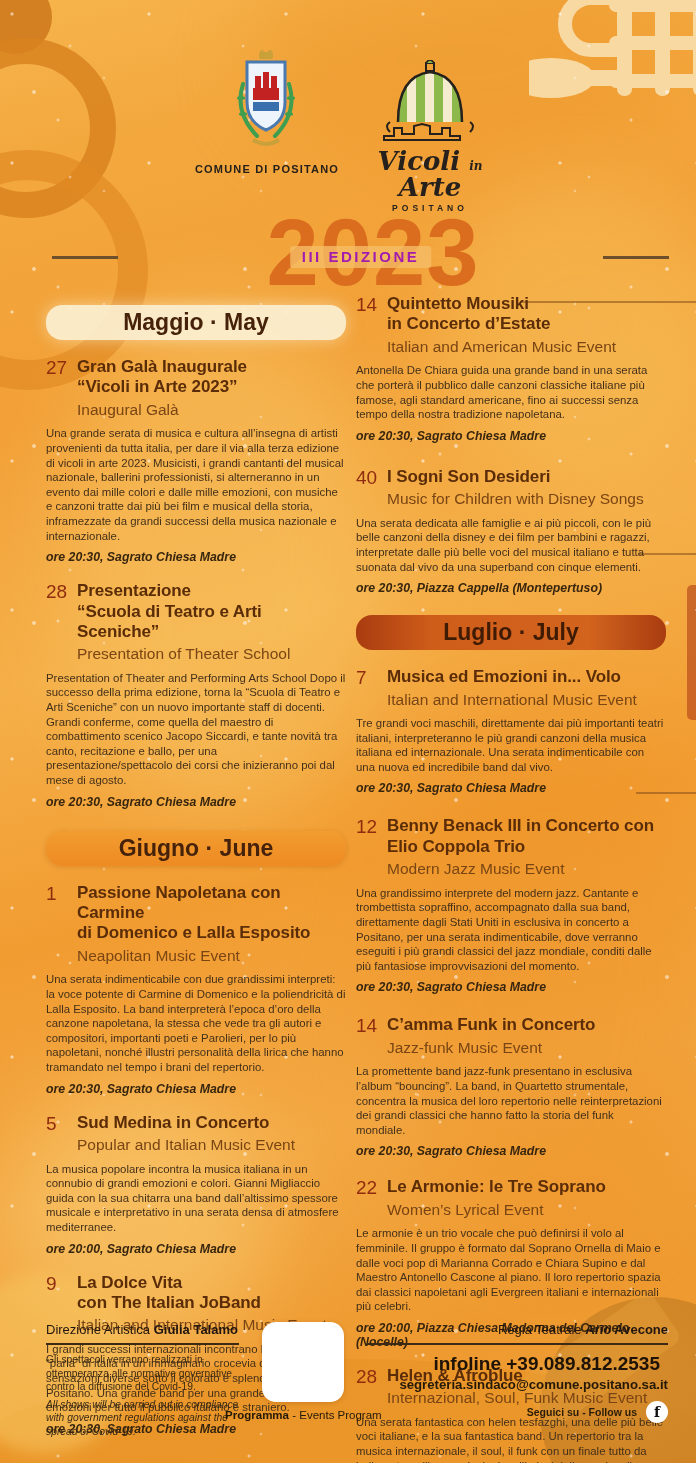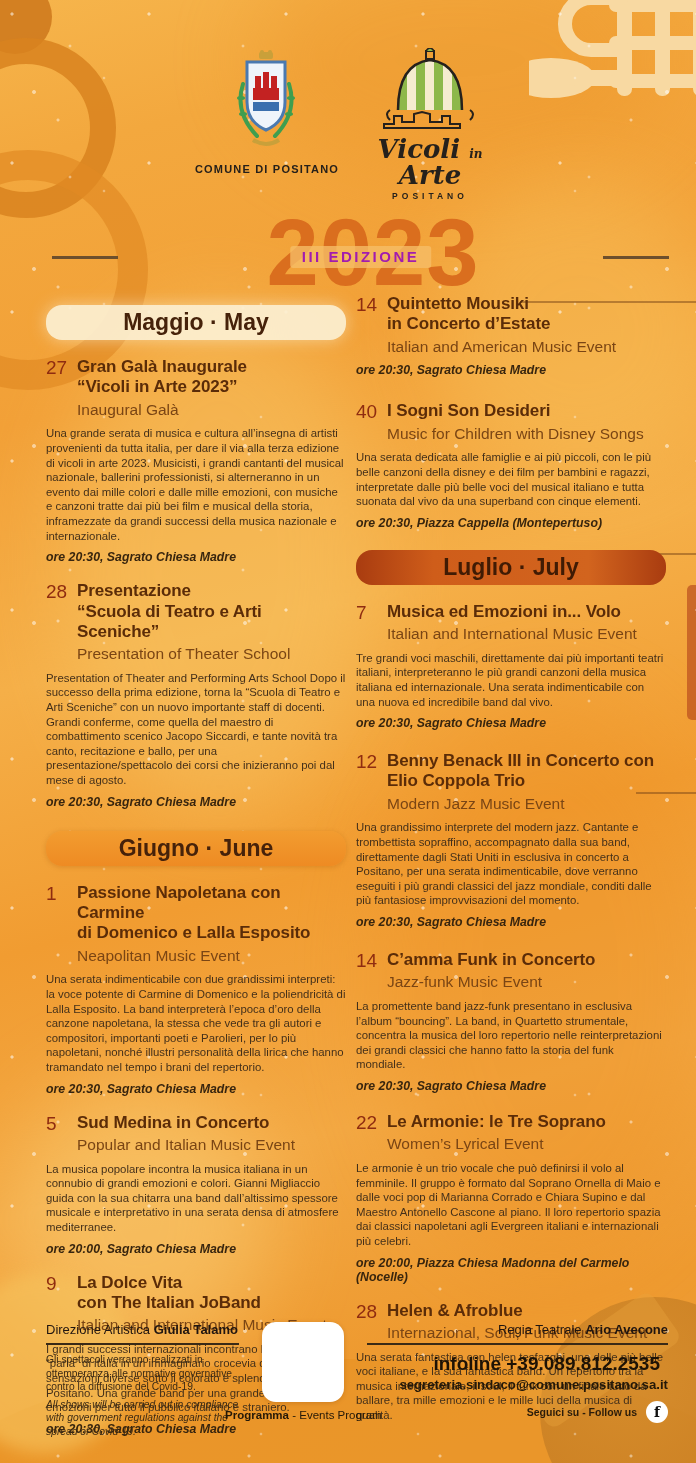--- a/index.html
+++ b/index.html
@@ -37,21 +37,21 @@
       radial-gradient(circle at 70px 46px, rgba(255,255,255,.4) 1px, transparent 1.8px),
       radial-gradient(circle at 34px 92px, rgba(255,255,255,.5) 1.5px, transparent 2.3px),
       radial-gradient(circle at 104px 78px, rgba(255,255,255,.35) 1px, transparent 1.7px),
       radial-gradient(circle at 58px 120px, rgba(255,255,255,.45) 1.1px, transparent 1.9px);
     background-size:137px 149px,173px 131px,211px 177px,157px 113px,191px 167px;}
   
   .trumpet{position:absolute;right:-8px;top:-10px;z-index:1;}
   
   .crest{position:absolute;left:233px;top:50px;width:66px;height:110px;z-index:5;}
   .comune-label{position:absolute;left:172px;top:163px;width:190px;text-align:center;font-size:11px;font-weight:bold;letter-spacing:1.2px;color:#26201a;z-index:5;}
-  .vicoli{position:absolute;left:368px;top:48px;width:124px;text-align:center;z-index:5;}
+  .vicoli{position:absolute;left:368px;top:60px;width:124px;text-align:center;z-index:5;}
   .vicoli-script{font-family:"DejaVu Serif","Liberation Serif",serif;font-style:italic;font-weight:bold;font-size:26px;color:#26211c;line-height:1;margin-top:2px;}
   .vicoli-script .small-in{font-size:12px;}
   .vicoli-city{font-size:8.5px;letter-spacing:4px;color:#26211c;margin-top:3px;font-weight:bold;}
   .year-wrap{position:absolute;top:206px;left:0;width:696px;text-align:center;z-index:5;padding-left:25px;}
   .year{font-size:94px;font-weight:bold;color:#da6e1e;letter-spacing:1px;line-height:1;}
   .edition-band{position:absolute;top:40px;left:50%;transform:translateX(-50%);background:rgba(246,190,104,.78);padding:2px 12px;border-radius:3px;}
   .edition{font-size:15px;font-weight:bold;letter-spacing:2.5px;color:#a21caf;white-space:nowrap;}
   .dash{position:absolute;top:50px;width:66px;height:3px;background:#6d4f2c;}
   .dash.left{left:52px;} .dash.right{right:52px;}
   
@@ -260,20 +260,21 @@
 
     <article class="event" style="margin-top:2px">
       <div class="ev-head">
         <span class="ev-day">14</span>
         <div class="ev-titles">
           <h3 class="ev-title">Quintetto Mousiki
 in Concerto d’Estate</h3>
           <div class="ev-subtitle">Italian and American Music Event</div>
         </div>
       </div>
+      <p class="ev-desc">Antonella De Chiara guida una grande band in una serata che porterà il pubblico dalle canzoni classiche italiane più famose, agli standard americane, fino ai successi senza tempo della nostra tradizione napoletana.</p>
       <p class="ev-time">ore 20:30, Sagrato Chiesa Madre</p>
     </article>
 
     <article class="event" style="margin-top:24px">
       <div class="ev-head">
         <span class="ev-day">40</span>
         <div class="ev-titles">
           <h3 class="ev-title">I Sogni Son Desideri</h3>
           <div class="ev-subtitle">Music for Children with Disney Songs</div>
         </div>

